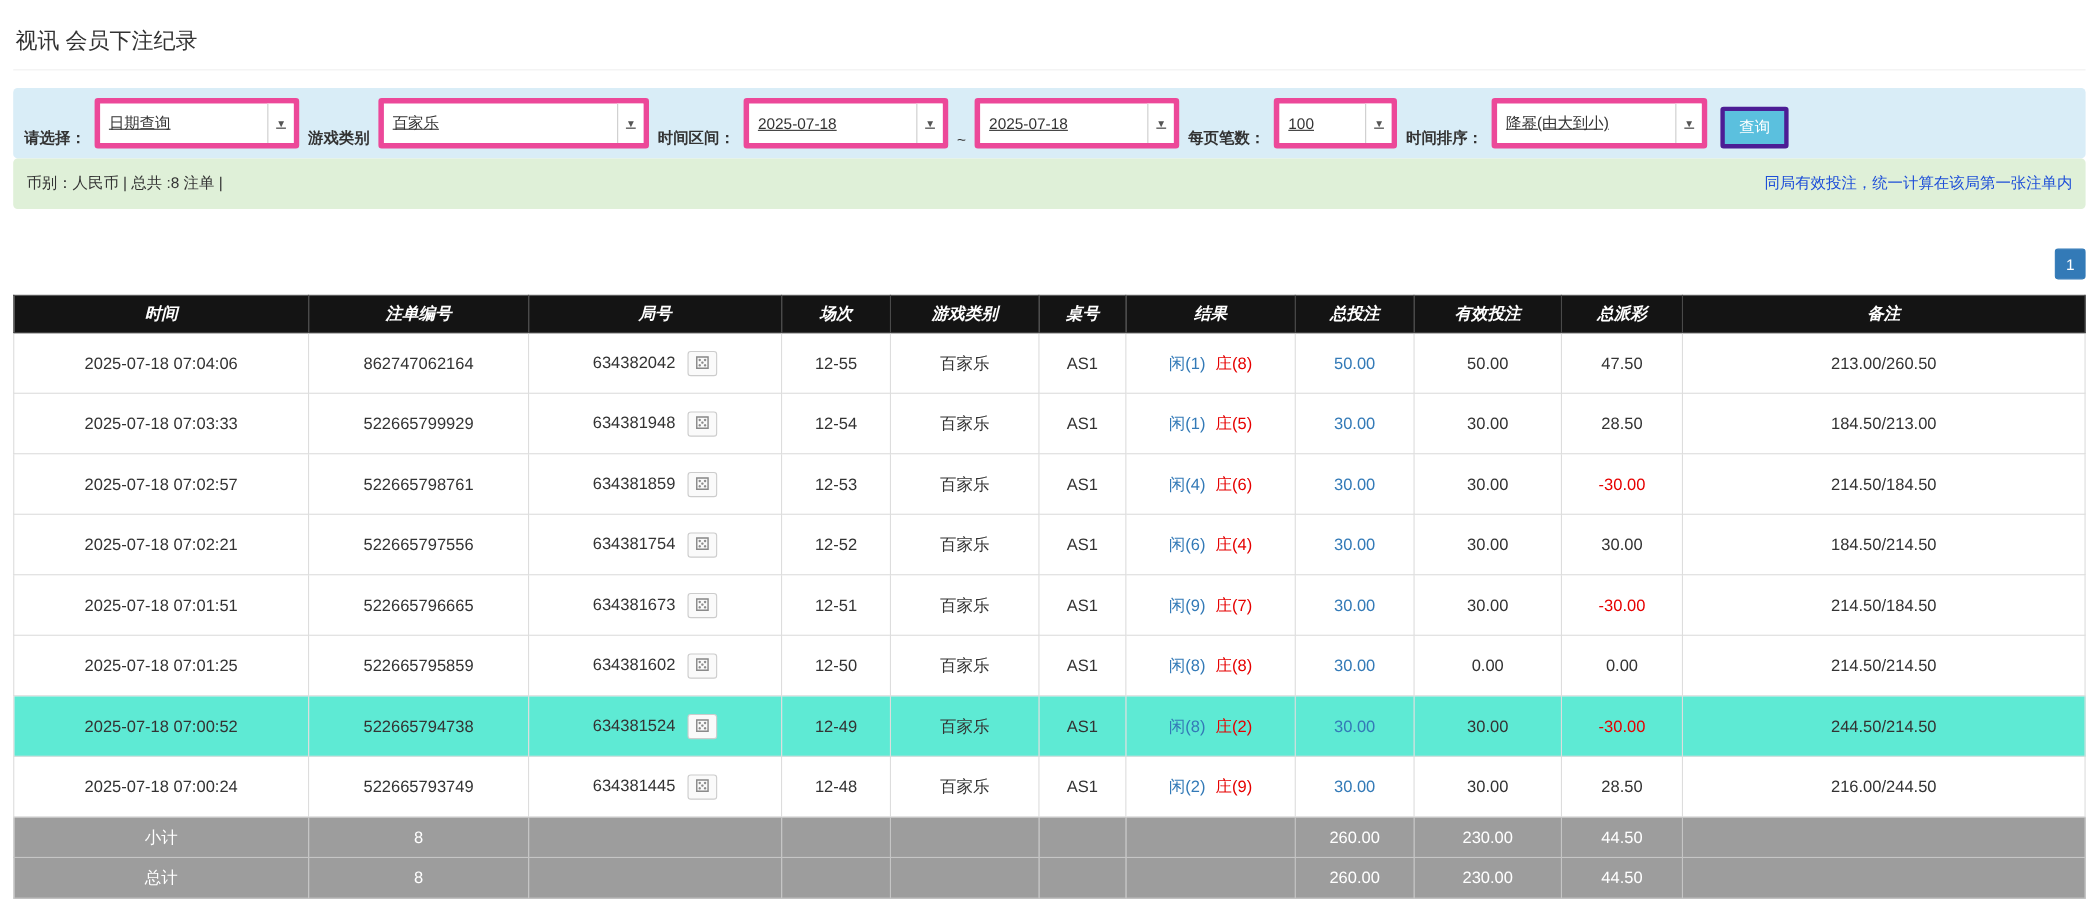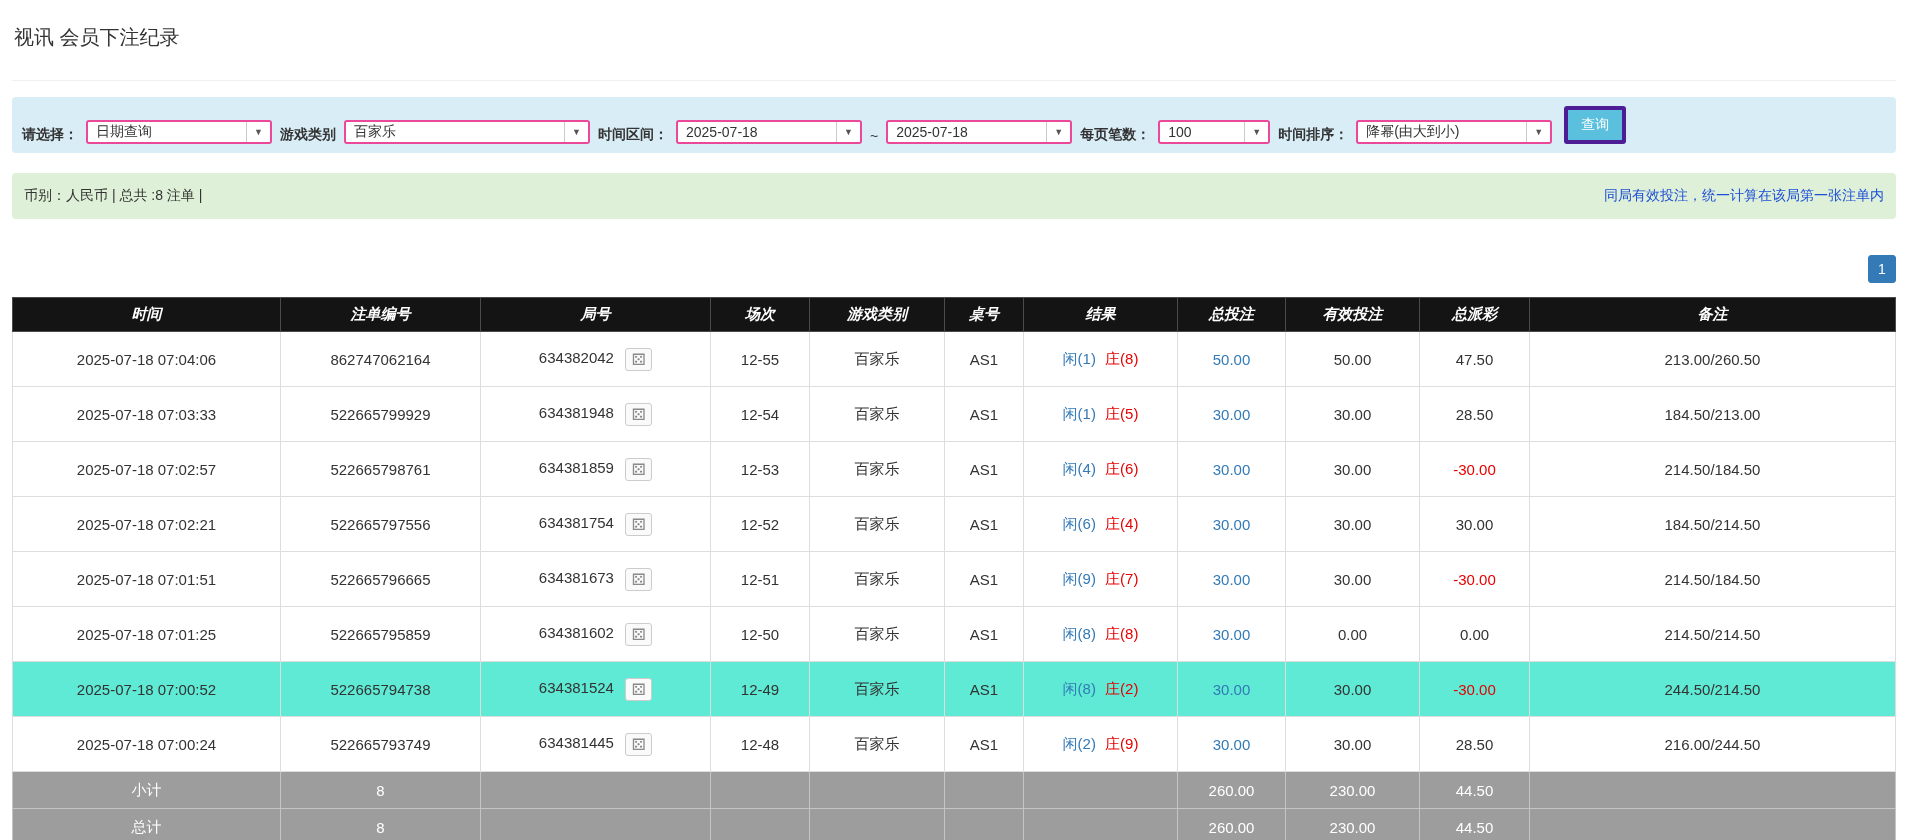--- a/index.html
+++ b/index.html
@@ -6,55 +6,54 @@
   html, body { margin: 0; padding: 0; }
   body {
     width: 1908px; height: 840px; overflow: hidden;
     font-family: "Liberation Sans", "DejaVu Sans", sans-serif;
     background: #fff; color: #333;
   }
   .page { padding: 14px 12px 0; }
 
   .page-title {
     font-size: 20px; font-weight: 400; color: #333;
-    margin: 6px 0 0; padding: 4px 2px 29px;
+    margin: 6px 0 0; padding: 4px 2px 12px;
     border-bottom: 1px solid #f0f0f0;
   }
 
   
   .filter-bar {
     margin-top: 16px;
     background: #d9edf7;
     border-radius: 4px;
     padding: 9px 10px;
     display: flex; align-items: flex-end; gap: 8px;
     font-size: 14px;
   }
   .flabel { font-weight: 700; color: #333; white-space: nowrap; }
   .sel {
-    background: #fff; border: 2px solid #ec4899; border-radius: 3px;
-    height: 24px; display: flex; align-items: center; overflow: hidden;
-    cursor: pointer; flex: 0 0 auto;
+    background: #fff; border: 5px solid #ec4899; border-radius: 3px;
+    height: 46px; display: flex; align-items: center; overflow: hidden;
+    cursor: pointer; flex: 0 0 auto; text-decoration: underline;
   }
   .sel-text { flex: 1; padding: 0 8px; color: #333; white-space: nowrap; overflow: hidden; }
   .sel-caret {
     width: 24px; align-self: stretch; flex: 0 0 24px;
     display: flex; align-items: center; justify-content: center;
     border-left: 1px solid #ccc; color: #555; font-size: 9px; background: #fff;
   }
   .tilde { color: #333; }
   .btn-query {
     background: #5bc0de; border: 4px solid #4c1d95; color: #fff;
     border-radius: 3px; font-size: 14px; padding: 6px 13px;
     cursor: pointer; margin-left: 4px;
   }
 
   
   .summary-bar {
-    margin-top: 20px;
     background: #dff0d8; border-radius: 4px;
     padding: 14px 12px;
     display: flex; justify-content: space-between; align-items: center;
     font-size: 14px;
   }
   .summary-left { color: #333; }
   .summary-right { color: #1d4ed8; }
 
   
   .pagination-row { display: flex; justify-content: flex-end; margin: 36px 0 14px; }

